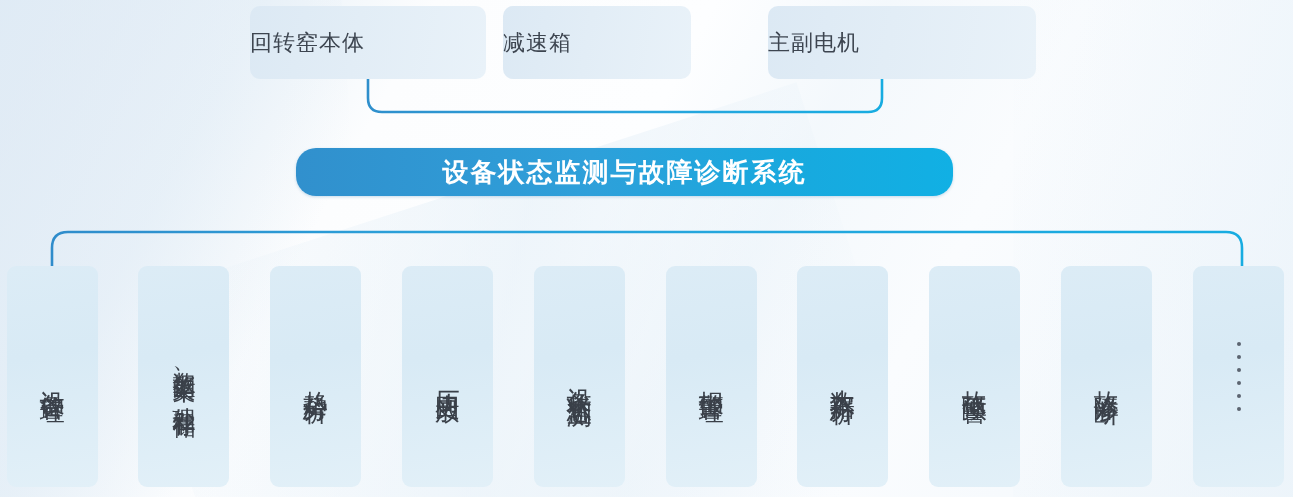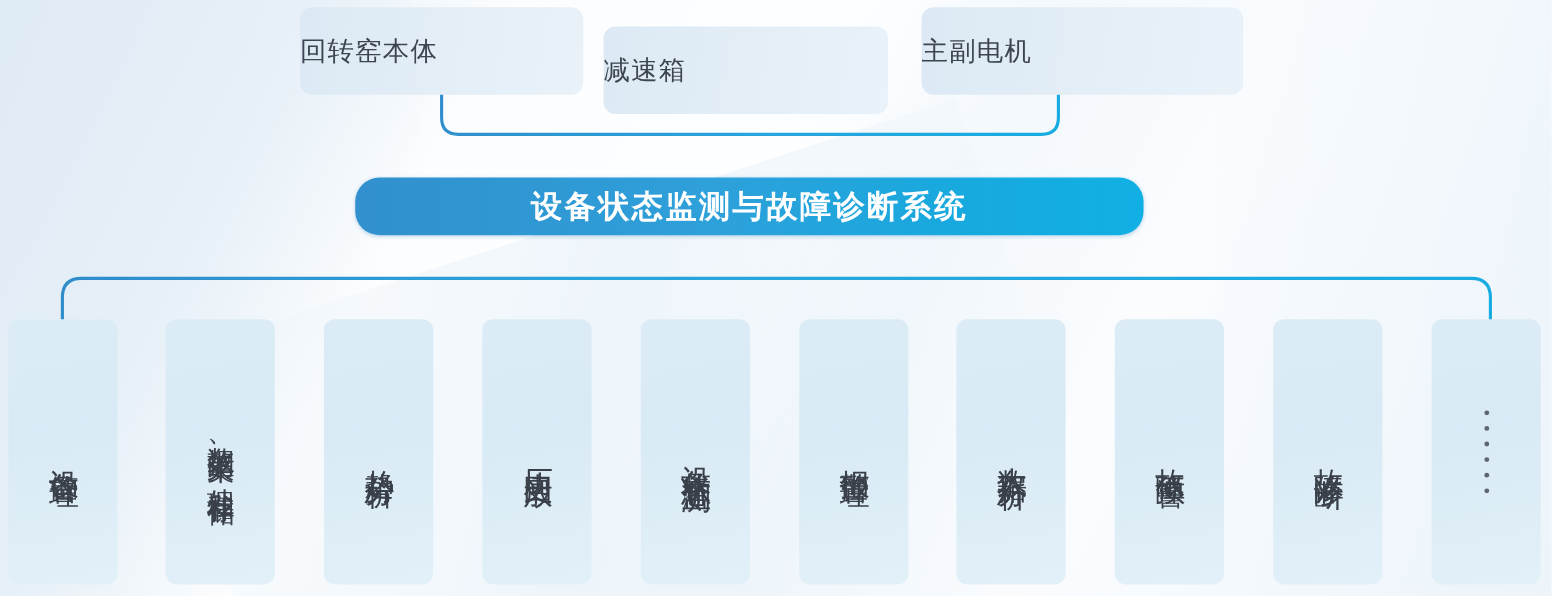--- a/index.html
+++ b/index.html
@@ -103,21 +103,21 @@
       <path d="M711,232 L711,266"></path>
       <path d="M842,232 L842,266"></path>
       <path d="M974,232 L974,266"></path>
       <path d="M1106,232 L1106,266"></path>
     </g>
   </svg>
 
   <div class="top-box" style="left:250px;top:6px;width:236px;">
     <span>回转窑本体</span>
   </div>
-  <div class="top-box" style="left:503px;top:6px;width:237px;margin-top:16px;">
+  <div class="top-box" style="left:503px;top:6px;width:188px;">
     <span>减速箱</span>
   </div>
   <div class="top-box" style="left:768px;top:6px;width:268px;">
     <span>主副电机</span>
   </div>
 
   <div id="banner">
     <span>设备状态监测与故障诊断系统</span>
   </div>
 

